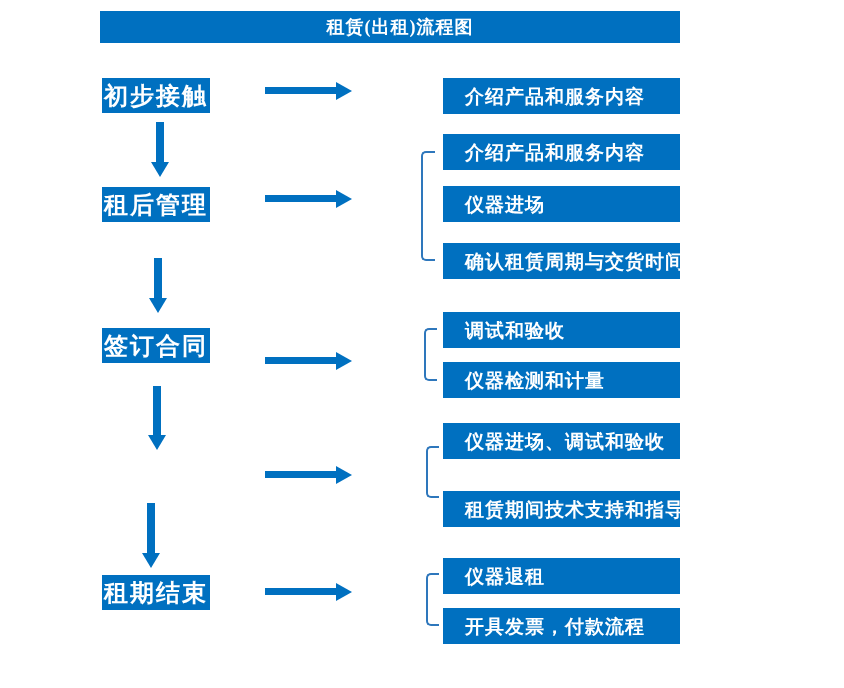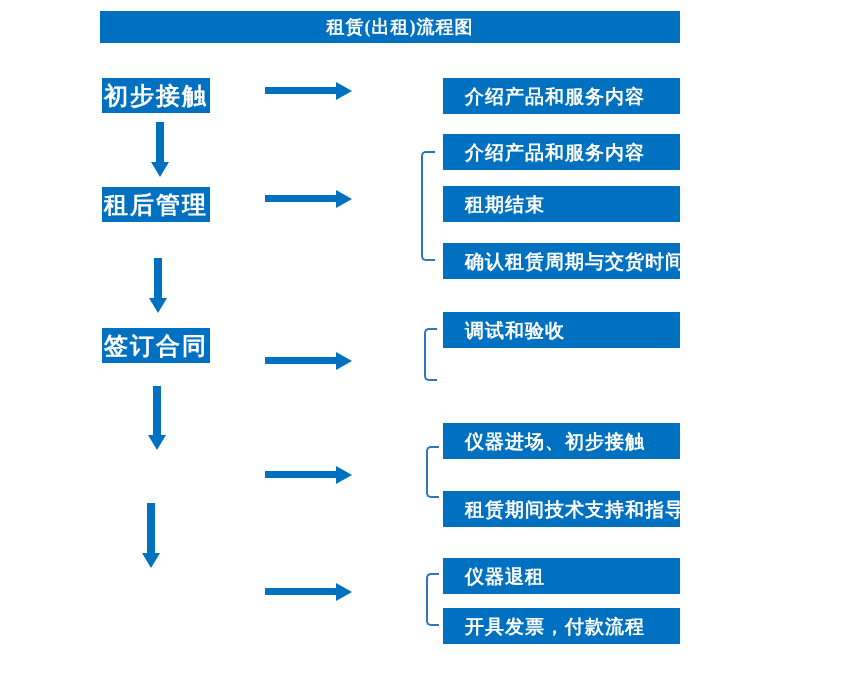--- a/index.html
+++ b/index.html
@@ -105,40 +105,42 @@
 </head>
 <body>
 
 <div class="canvas">
 
   <div class="box title-bar">租赁(出租)流程图</div>
 
   <div class="box step" style="top:78px">初步接触</div>
   <div class="box step" style="top:187px">租后管理</div>
   <div class="box step" style="top:328px">签订合同</div>
+  <div class="box step" style="top:575px">租期结束</div>
 
   <div class="varrow" style="left:156px; top:122px; height:40px"></div>
   <div class="varrow" style="left:154px; top:258px; height:40px"></div>
   <div class="varrow" style="left:153px; top:386px; height:49px"></div>
   <div class="varrow" style="left:147px; top:503px; height:50px"></div>
 
   <div class="harrow" style="top:87px"></div>
   <div class="harrow" style="top:195px"></div>
   <div class="harrow" style="top:357px"></div>
   <div class="harrow" style="top:471px"></div>
   <div class="harrow" style="top:588px"></div>
 
   <div class="bracket" style="left:421px; top:151px; width:14px; height:110px"></div>
   <div class="bracket" style="left:424px; top:328px; width:13px; height:53px"></div>
   <div class="bracket" style="left:426px; top:446px; width:13px; height:52px"></div>
   <div class="bracket" style="left:426px; top:573px; width:13px; height:53px"></div>
 
   <div class="box out" style="top:78px">介绍产品和服务内容</div>
   <div class="box out" style="top:134px">介绍产品和服务内容</div>
-  <div class="box out" style="top:186px">租期结束</div>
+  <div class="box out" style="top:186px">仪器进场</div>
   <div class="box out" style="top:243px">确认租赁周期与交货时间</div>
   <div class="box out" style="top:312px">调试和验收</div>
-  <div class="box out" style="top:423px">仪器进场、初步接触</div>
+  <div class="box out" style="top:362px">仪器检测和计量</div>
+  <div class="box out" style="top:423px">仪器进场、调试和验收</div>
   <div class="box out" style="top:558px">仪器退租</div>
   <div class="box out" style="top:491px">租赁期间技术支持和指导</div>
   <div class="box out" style="top:608px">开具发票，付款流程</div>
 
 </div>
 
 </body></html>

